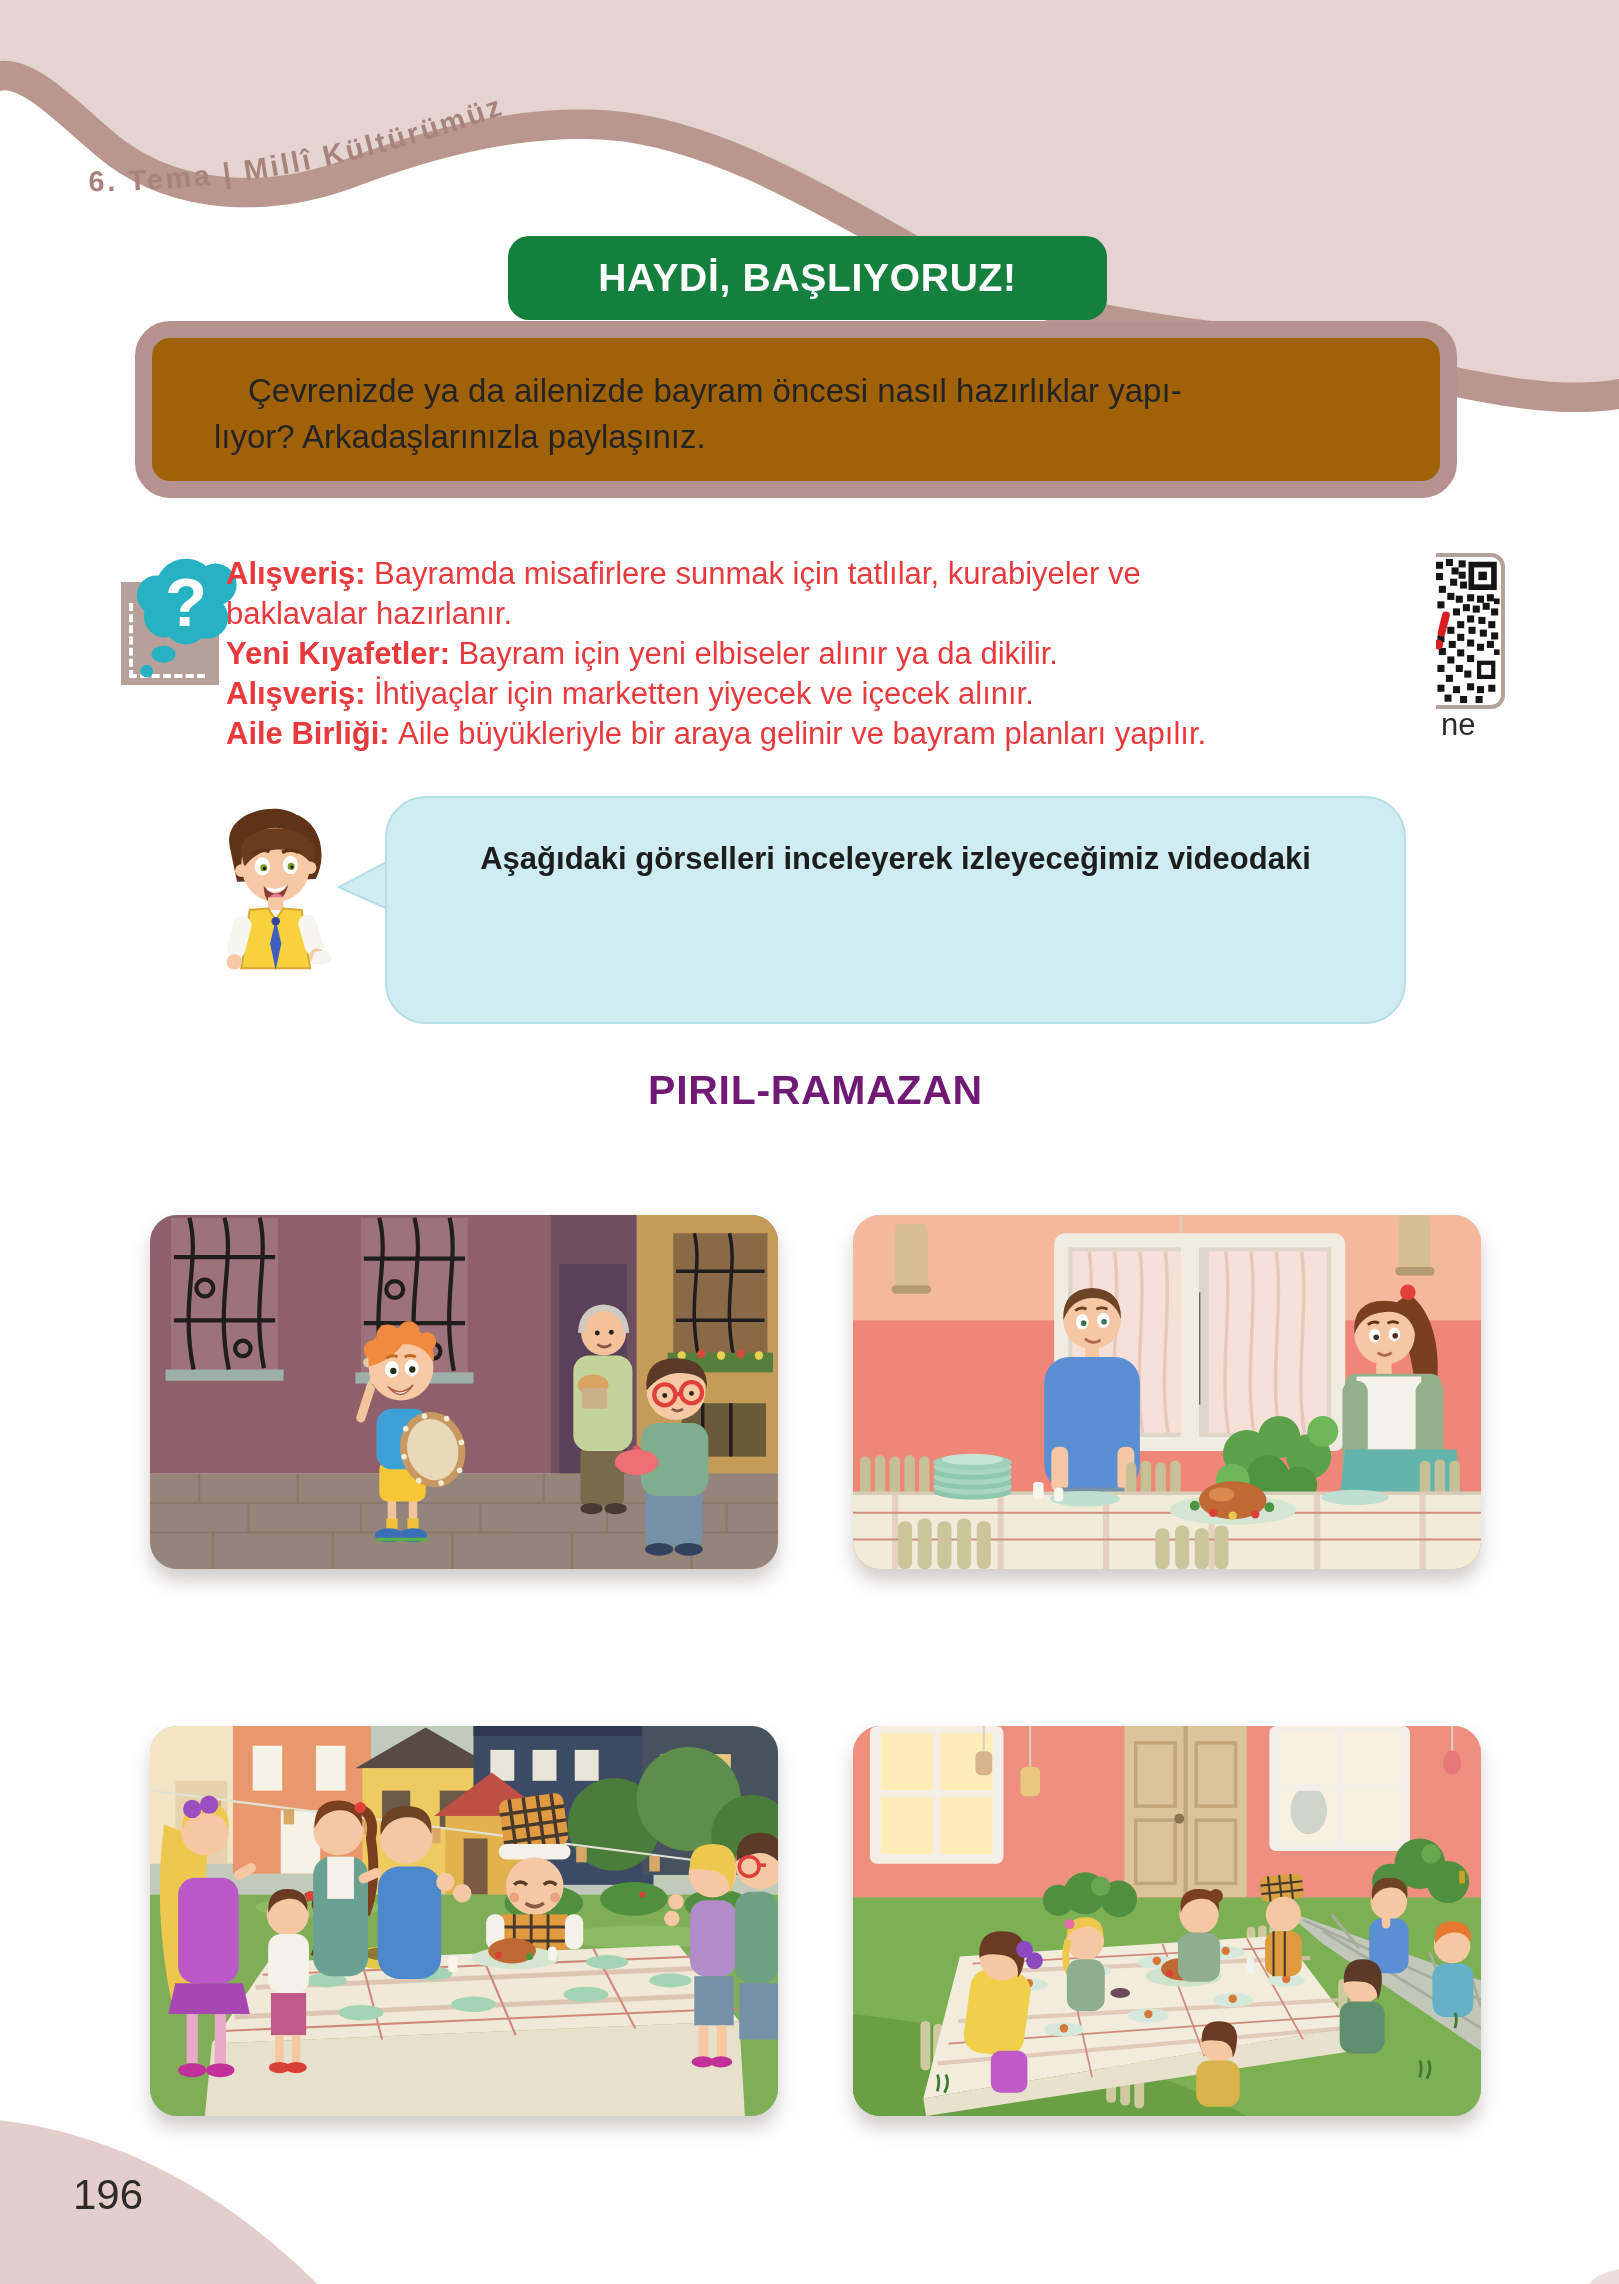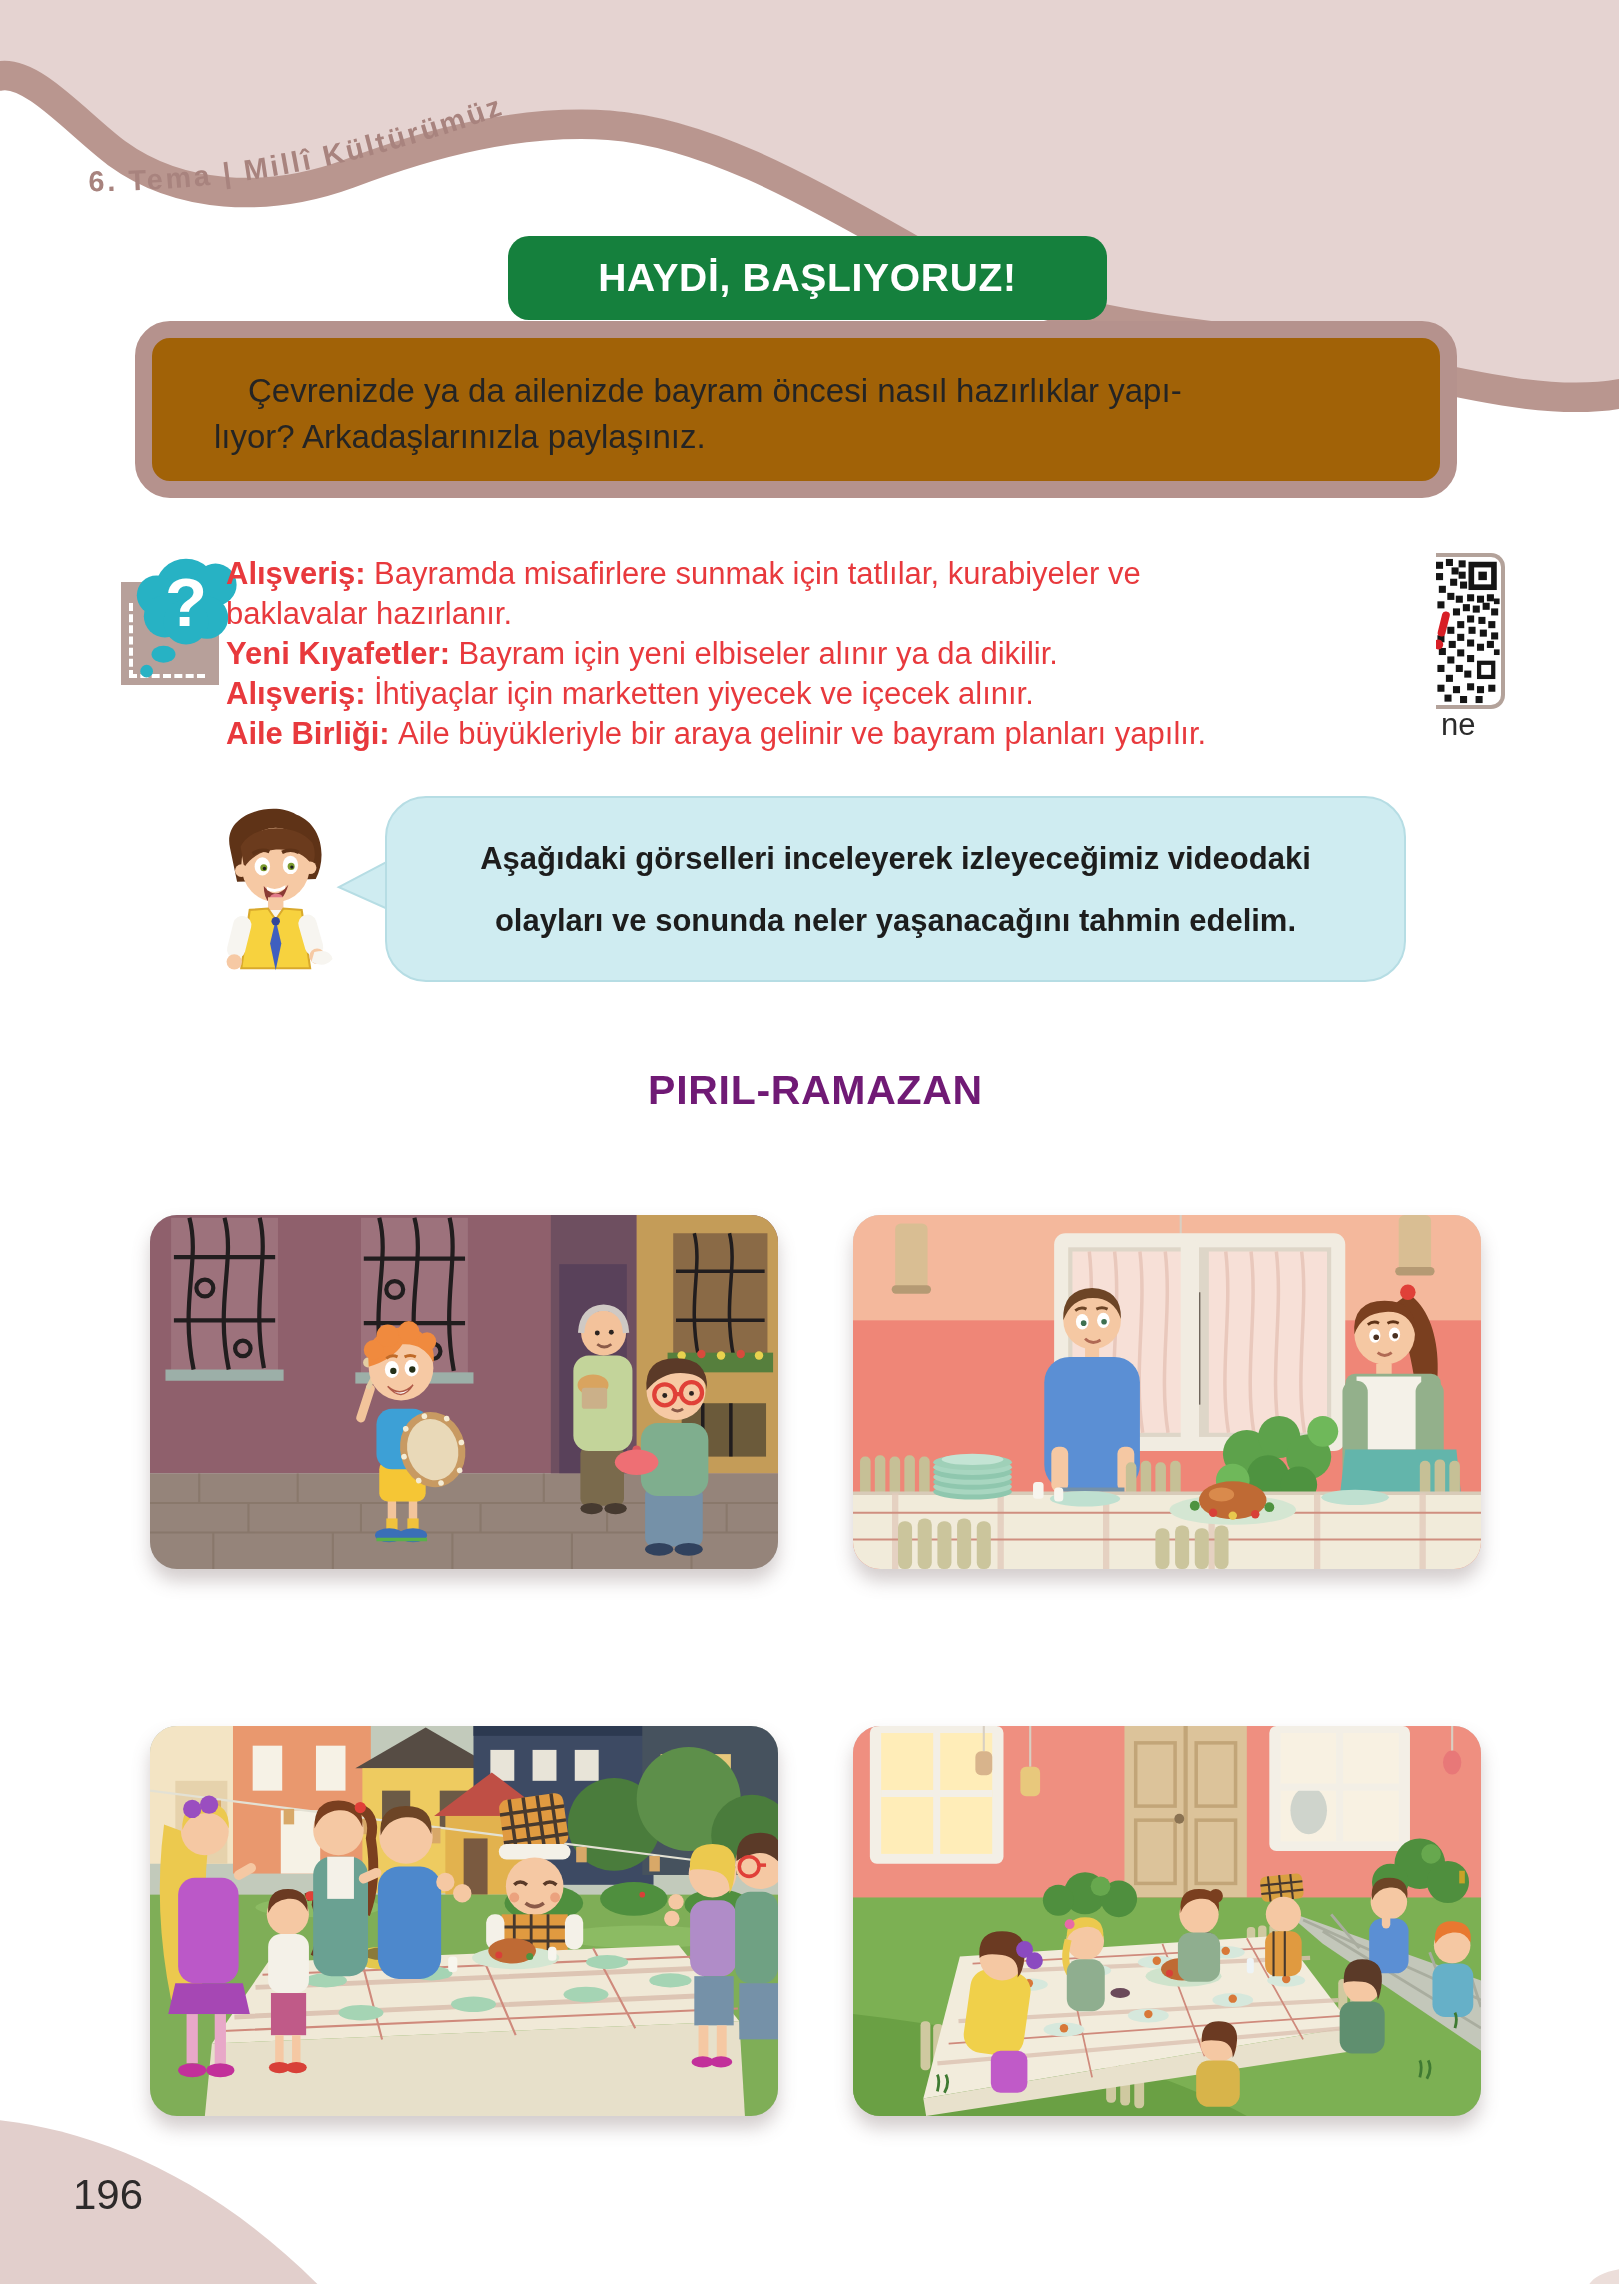--- a/index.html
+++ b/index.html
@@ -20,21 +20,21 @@
   .prep .pt{white-space:pre-wrap;}
   .q-icon{position:absolute;left:121px;top:582px;width:98px;height:103px;background:#b7a09a;z-index:0;}
   .q-icon::after{content:"";position:absolute;left:8.4px;right:14px;top:21px;bottom:7px;
         border-left:4.9px dashed #fff;border-bottom:4.9px dashed #fff;}
   .q-cloud{position:absolute;left:124px;top:546px;width:124px;height:142px;z-index:1;}
   .qr{position:absolute;left:1436px;top:553px;width:65px;height:148px;background:#fff;
       border:4.9px solid #b3a29a;border-left:none;border-radius:0 14px 14px 0;z-index:4;}
   .qr svg{display:block;width:100%;height:100%;}
   .qr-caption{position:absolute;left:1441px;top:707px;font-size:31px;color:#2b2b2b;z-index:4;}
   .boy{position:absolute;left:209px;top:803px;width:132px;height:204px;}
-  .bubble{position:absolute;left:385px;top:796px;width:1021px;height:186px;background:#cfecf1;
+  .bubble{position:absolute;left:385px;top:796px;width:1021px;height:228px;background:#cfecf1;
           border:2.1px solid #b6dde4;border-radius:41px;text-align:center;font-size:31px;
           font-weight:600;color:#1d1d1d;z-index:1;box-sizing:border-box;}
   .bubble .bl{line-height:62px;}
   .bubble .b1{margin-top:29.5px;}
   .tail{position:absolute;left:336px;top:855px;width:56px;height:60px;z-index:1;}
   .video-title{position:absolute;left:150px;top:1067px;width:1331px;text-align:center;
           font-size:41px;font-weight:800;letter-spacing:0.7px;color:#701a75;}
   .panel{position:absolute;border-radius:27px;overflow:hidden;background:#ccc;
          box-shadow:0 11.2px 18.3px rgba(110,90,90,.30);}
   .p1{left:150px;top:1215px;width:628px;height:354px;}
@@ -201,21 +201,20 @@
     <circle cx="36" cy="226" r="11" fill="#f6c9a4"></circle>
       <circle cx="154" cy="218" r="11" fill="#f6c9a4"></circle>
     <path d="M150,212 q22,-6 26,10 q-12,14 -30,4 z" fill="#f7f5f0"></path>
   </svg>
 
   <svg class="tail" viewBox="0 0 80 86">
     <polygon points="80,6 80,80 4,46" fill="#cfecf1" stroke="#b6dde4" stroke-width="3"></polygon>
   </svg>
   <div class="bubble">
     <div class="bl b1">Aşağıdaki görselleri inceleyerek izleyeceğimiz videodaki</div>
-    <div class="bl">olayları ve sonunda neler yaşanacağını tahmin edelim.</div>
   </div>
 
   <div class="video-title">PIRIL-RAMAZAN</div>
 
   <figure class="panel p1">
     <svg class="art" viewBox="0 0 893 504" preserveAspectRatio="none">
       <rect width="893" height="368" fill="#8f606c"></rect>
       <rect x="570" width="122" height="368" fill="#6e4f60"></rect>
       <rect x="582" y="70" width="96" height="298" fill="#59415a"></rect>
       <circle cx="662" cy="222" r="5" fill="#c9b49a"></circle>

